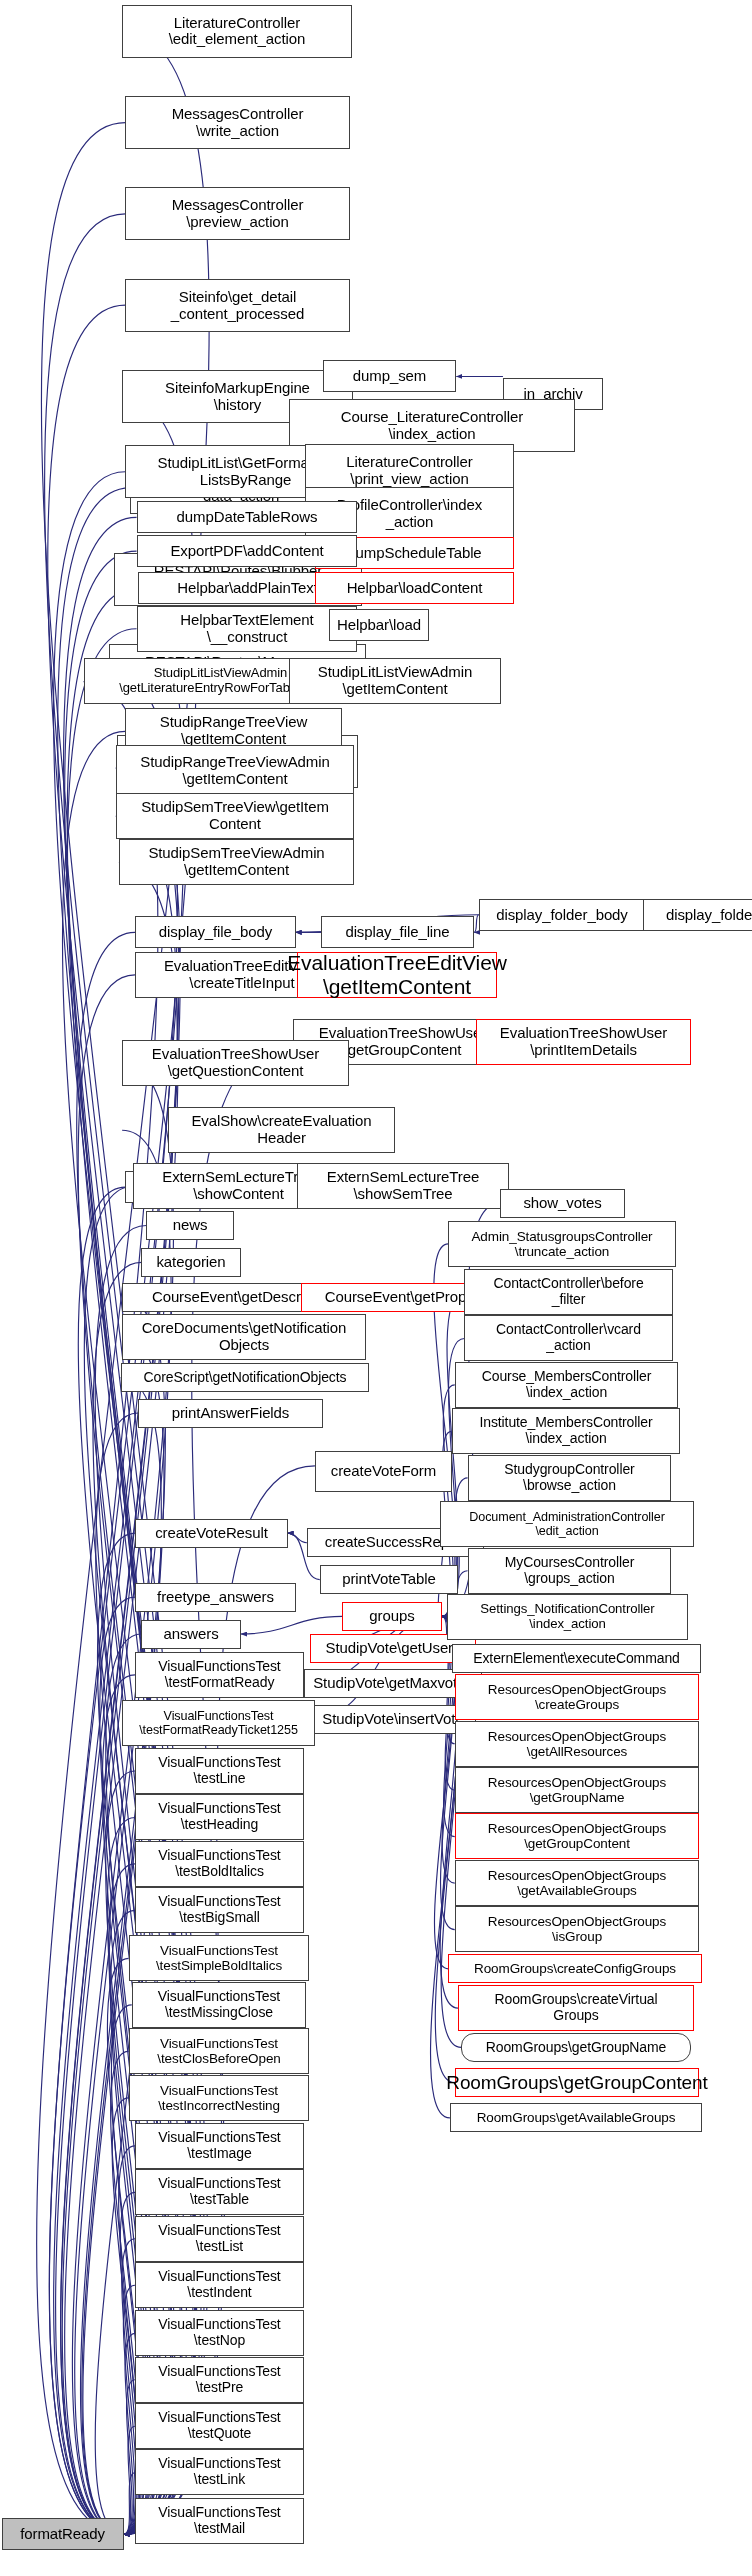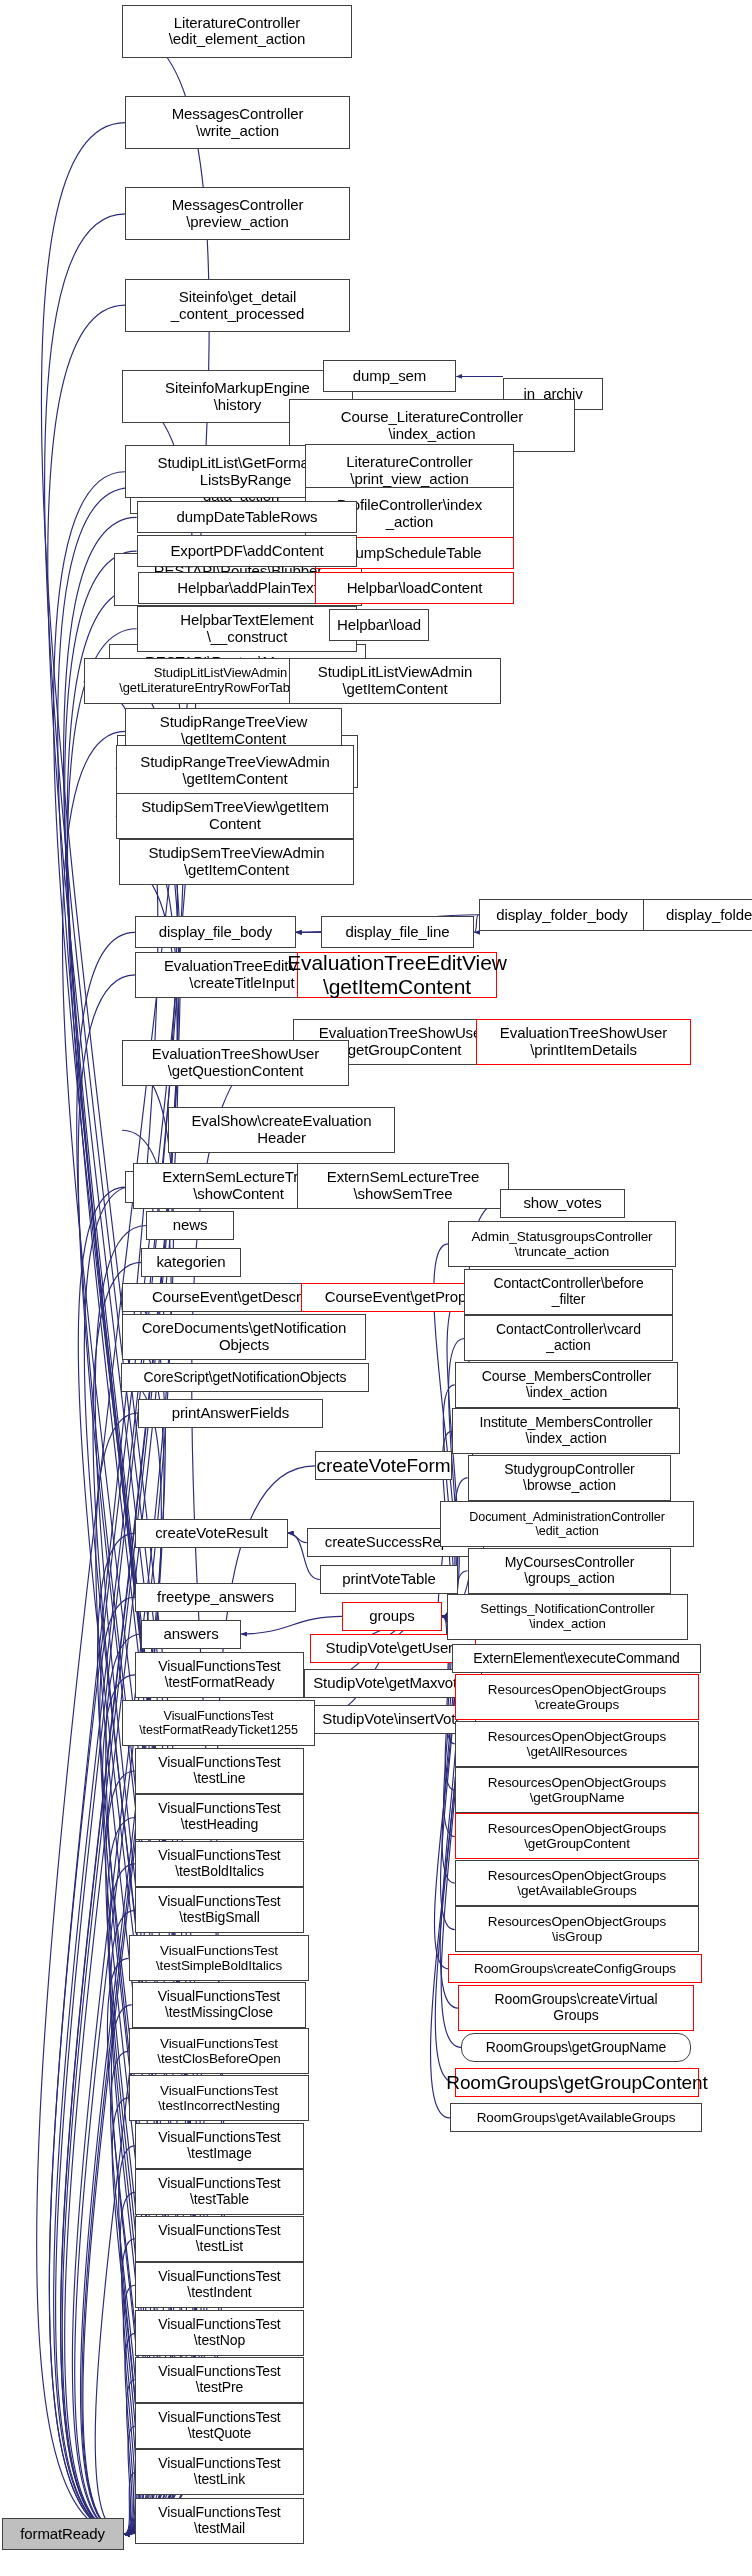--- a/index.html
+++ b/index.html
@@ -199,21 +199,21 @@
       <div class="node" style="left: 297px; top: 1163px; width: 212px; height: 46px; font-size: 15px;">ExternSemLectureTree
 \showSemTree</div>
       <div class="node" style="left: 146px; top: 1211px; width: 88px; height: 29px; font-size: 15px;">news</div>
       <div class="node" style="left: 141px; top: 1248px; width: 100px; height: 29px; font-size: 15px;">kategorien</div>
       <div class="node" style="left: 122px; top: 1283px; width: 244px; height: 29px; font-size: 15px;">CourseEvent\getDescription</div>
       <div class="node red" style="left: 301px; top: 1283px; width: 225px; height: 29px; font-size: 15px;">CourseEvent\getProperties</div>
       <div class="node" style="left: 122px; top: 1314px; width: 244px; height: 46px; font-size: 15px;">CoreDocuments\getNotification
 Objects</div>
       <div class="node" style="left: 121px; top: 1363px; width: 248px; height: 29px; font-size: 14px;">CoreScript\getNotificationObjects</div>
       <div class="node" style="left: 138px; top: 1399px; width: 185px; height: 29px; font-size: 15px;">printAnswerFields</div>
-      <div class="node" style="left: 315px; top: 1451px; width: 137px; height: 29px; font-size: 19px;">createVoteForm</div>
+      <div class="node" style="left: 315px; top: 1451px; width: 137px; height: 41px; font-size: 15px;">createVoteForm</div>
       <div class="node" style="left: 135px; top: 1519px; width: 153px; height: 29px; font-size: 15px;">createVoteResult</div>
       <div class="node" style="left: 307px; top: 1528px; width: 177px; height: 29px; font-size: 15px;">createSuccessReport</div>
       <div class="node" style="left: 320px; top: 1565px; width: 138px; height: 29px; font-size: 15px;">printVoteTable</div>
       <div class="node" style="left: 135px; top: 1583px; width: 161px; height: 29px; font-size: 15px;">freetype_answers</div>
       <div class="node red" style="left: 342px; top: 1602px; width: 100px; height: 29px; font-size: 15px;">groups</div>
       <div class="node" style="left: 141px; top: 1620px; width: 100px; height: 29px; font-size: 15px;">answers</div>
       <div class="node red" style="left: 310px; top: 1634px; width: 166px; height: 29px; font-size: 15px;">StudipVote\getUsers</div>
       <div class="node" style="left: 304px; top: 1669px; width: 178px; height: 29px; font-size: 15px;">StudipVote\getMaxvotes</div>
       <div class="node" style="left: 310px; top: 1705px; width: 166px; height: 29px; font-size: 15px;">StudipVote\insertVote</div>
       <div class="node" style="left: 135px; top: 1652px; width: 169px; height: 46px; font-size: 14px;">VisualFunctionsTest

